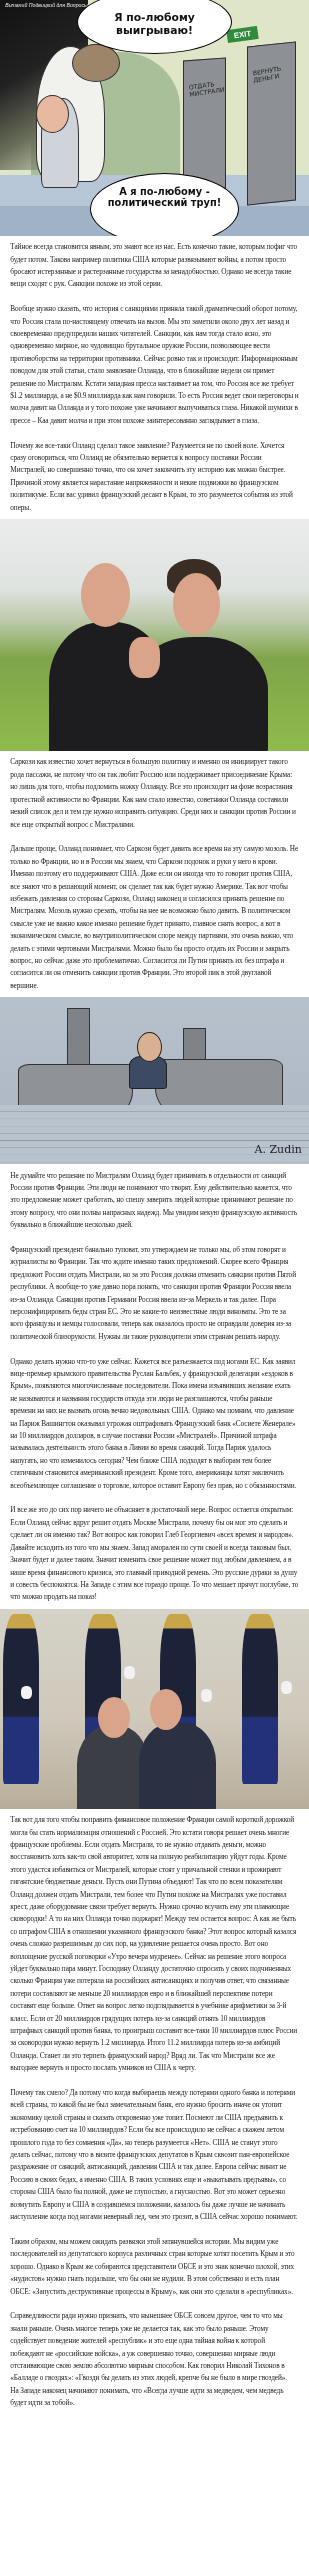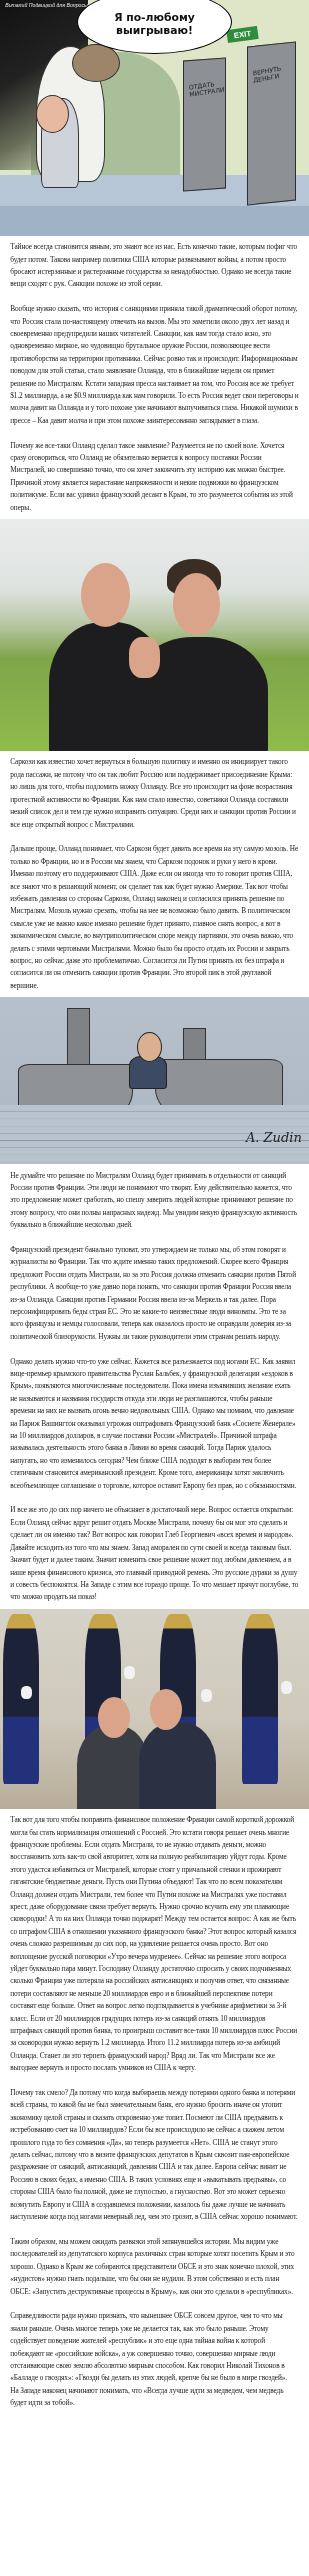--- a/index.html
+++ b/index.html
@@ -37,21 +37,21 @@
   .face { position: absolute; background: #d9a489; border-radius: 50%; }
   .hair { position: absolute; background: #3a2d24; border-radius: 50% 50% 30% 30%; }
 
   
   .ships { height: 167px; background: linear-gradient(180deg, #b7c1cc 0%, #aeb9c5 70%, #c7d0da 100%); }
   .sea { position: absolute; left: 0; top: 108px; width: 309px; height: 59px; background: repeating-linear-gradient(180deg, #b9c3ce 0px, #b9c3ce 6.2px, #8e99a5 6.7px, #b9c3ce 7.2px); }
   .hull { position: absolute; background: #8f9398; border: 1px solid #333; }
   .hull-l { left: 18px; top: 67px; width: 113px; height: 67px; border-radius: 10% 0 60% 40%; }
   .hull-r { left: 155px; top: 62px; width: 126px; height: 72px; border-radius: 0 10% 40% 60%; }
   .tower { position: absolute; background: #7f8388; border: 1px solid #333; }
-  .ships .artist { position: absolute; right: 7.2px; bottom: 19px; font-family: "DejaVu Serif", serif; font-style: italic; font-size: 13px; color: #222; }
+  .ships .artist { position: absolute; right: 7.2px; bottom: 8px; font-family: "DejaVu Serif", serif; font-size: 11px; color: #222; }
   .hollande { position: absolute; left: 137px; top: 35px; width: 23px; height: 28px; background: #d9b190; border-radius: 50%; border: 1px solid #222; }
   .hollande-body { position: absolute; left: 129px; top: 59px; width: 36px; height: 31px; background: #3d4a63; border-radius: 30% 30% 10% 10%; border: 1px solid #222; }
 
   
   .photo2 { height: 200px; background: linear-gradient(180deg, #d5d2c7 0%, #cfc9bb 55%, #b8ad9a 100%); }
   .guard { position: absolute; top: 5.2px; width: 36px; height: 170px; background: linear-gradient(180deg, #c9a54a 0%, #c9a54a 8%, #1c2238 9%, #1c2238 60%, #23307a 61%, #23307a 100%); border-radius: 30% 30% 4% 4%; }
   .glove { position: absolute; width: 11.3px; height: 13.4px; background: #f2f2f2; border-radius: 40%; }
 </style>
 </head>
 <body>
@@ -69,20 +69,21 @@
       <span class="lbl">ОТДАТЬ МИСТРАЛИ</span>
     </div>
     <div class="door door2">
       <span class="lbl">ВЕРНУТЬ ДЕНЬГИ</span>
     </div>
     <div class="bear"></div>
     <div class="bear-head"></div>
     <div class="man"></div>
     <div class="man-head"></div>
     <div class="bubble bubble1">Я по-любому выигрываю!</div>
+    <div class="bubble bubble2">А я по-любому - политический труп!</div>
   </div>
 
   <div class="text-block">
     <p>Тайное всегда становится явным, это знают все из нас. Есть конечно такие, которым пофиг что будет потом. Такова например политика США которые развязывают войны, а потом просто бросают истерзанные и растерзанные государства за ненадобностью. Однако не всегда такие вещи сходят с рук. Санкции похоже из этой серии.</p>
     <p>Вообще нужно сказать, что история с санкциями приняла такой драматический оборот потому, что Россия стала по-настоящему отвечать на вызов. Мы это заметили около двух лет назад и своевременно предупредили наших читателей. Санкции, как нам тогда стало ясно, это одновременно мирное, но чудовищно брутальное оружие России, позволяющее вести противоборства на территории противника. Сейчас ровно так и происходит. Информационным поводом для этой статьи, стало заявление Олланда, что в ближайшие недели он примет решение по Мистралям. Кстати западная пресса настаивает на том, что Россия все же требует $1.2 миллиарда, а не $0.9 миллиарда как нам говорили. То есть Россия ведет свои переговоры и молча давит на Олланда и у того похоже уже начинают выпучиваться глаза. Никакой шумихи в прессе – Каа давит молча и при этом похоже заинтересованно заглядывает в глаза.</p>
     <p>Почему же все-таки Олланд сделал такое заявление? Разумеется не по своей воле. Хочется сразу оговориться, что  Олланд не обязательно вернется к вопросу поставки России Мистралей, но совершенно точно, что он хочет закончить эту историю как можно быстрее. Причиной этому является нарастание напряженности и некие подвижки во французском политикуме. Если вас удивил французский десант в Крым, то это разумеется события из этой оперы.</p>
   </div>
 
   <div class="figure photo1">
     <div class="suit" style="left:49px;top:103px;width:118px;height:134px;"></div>

